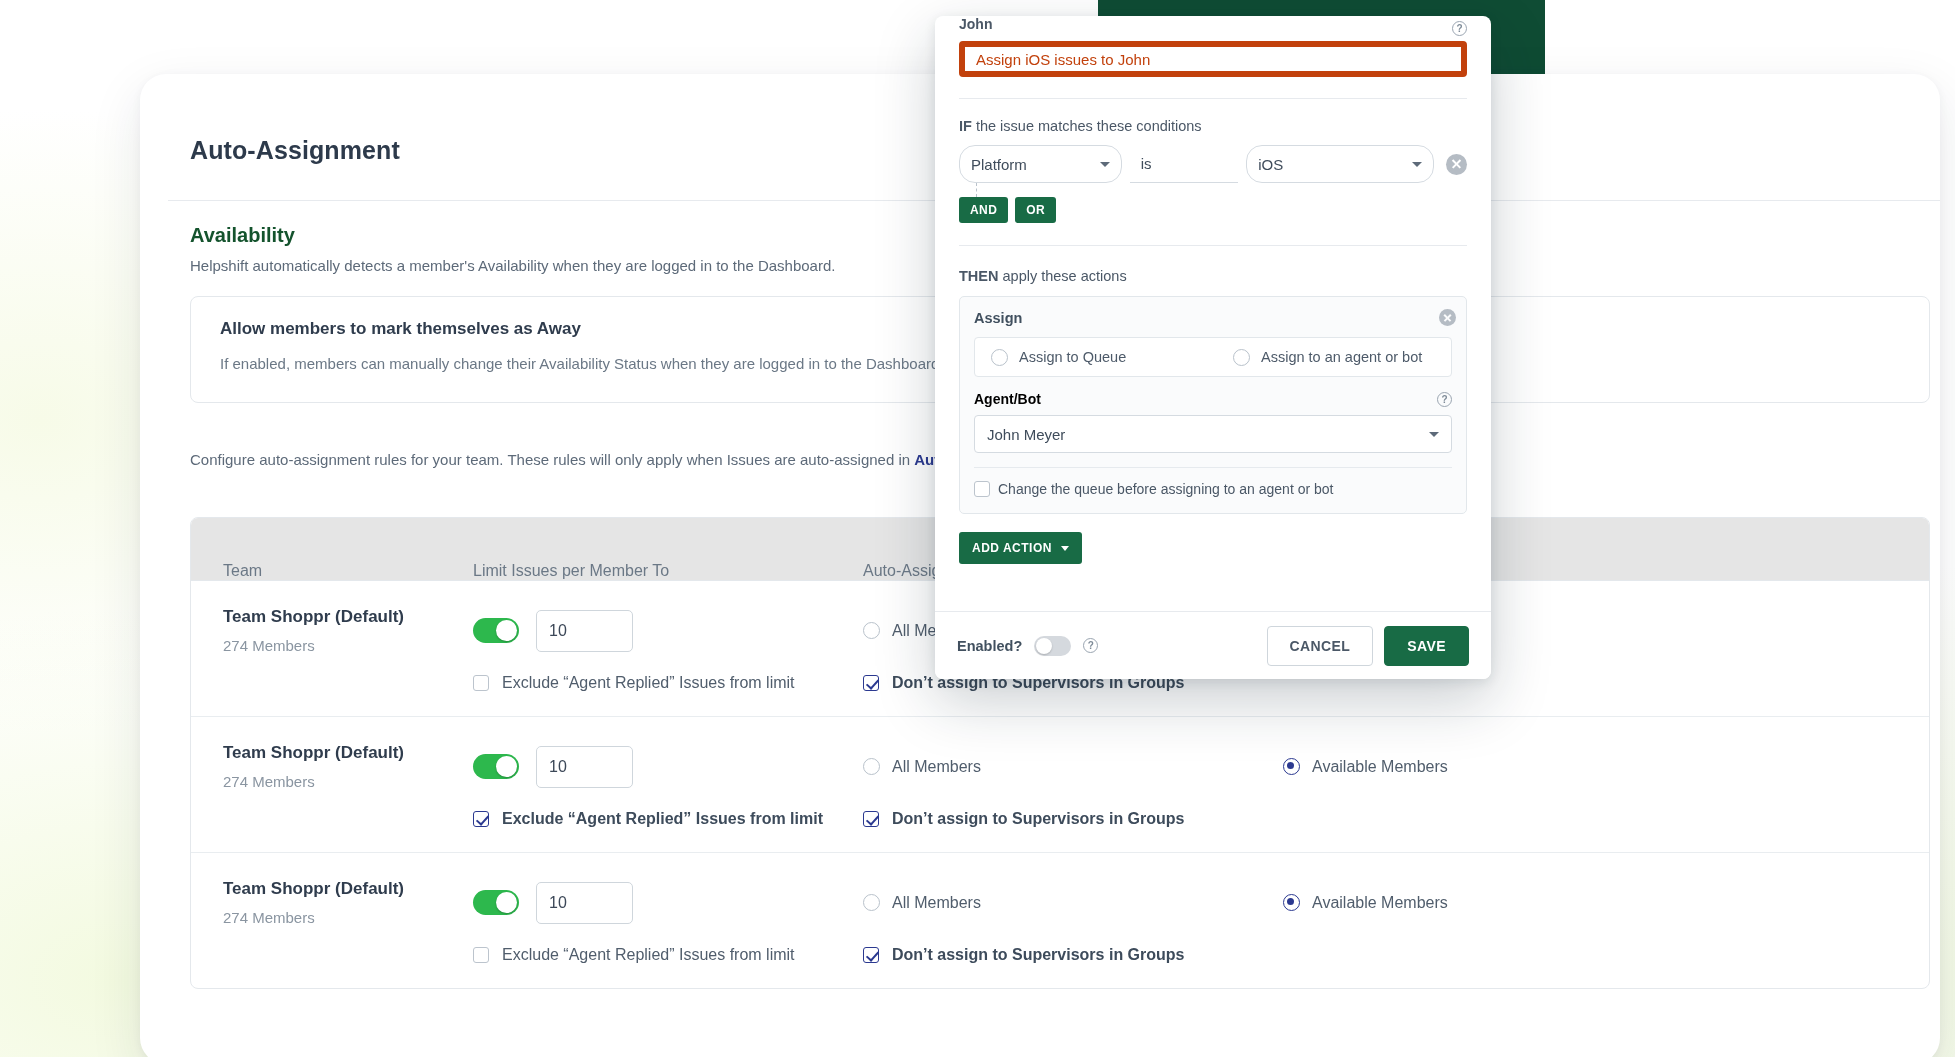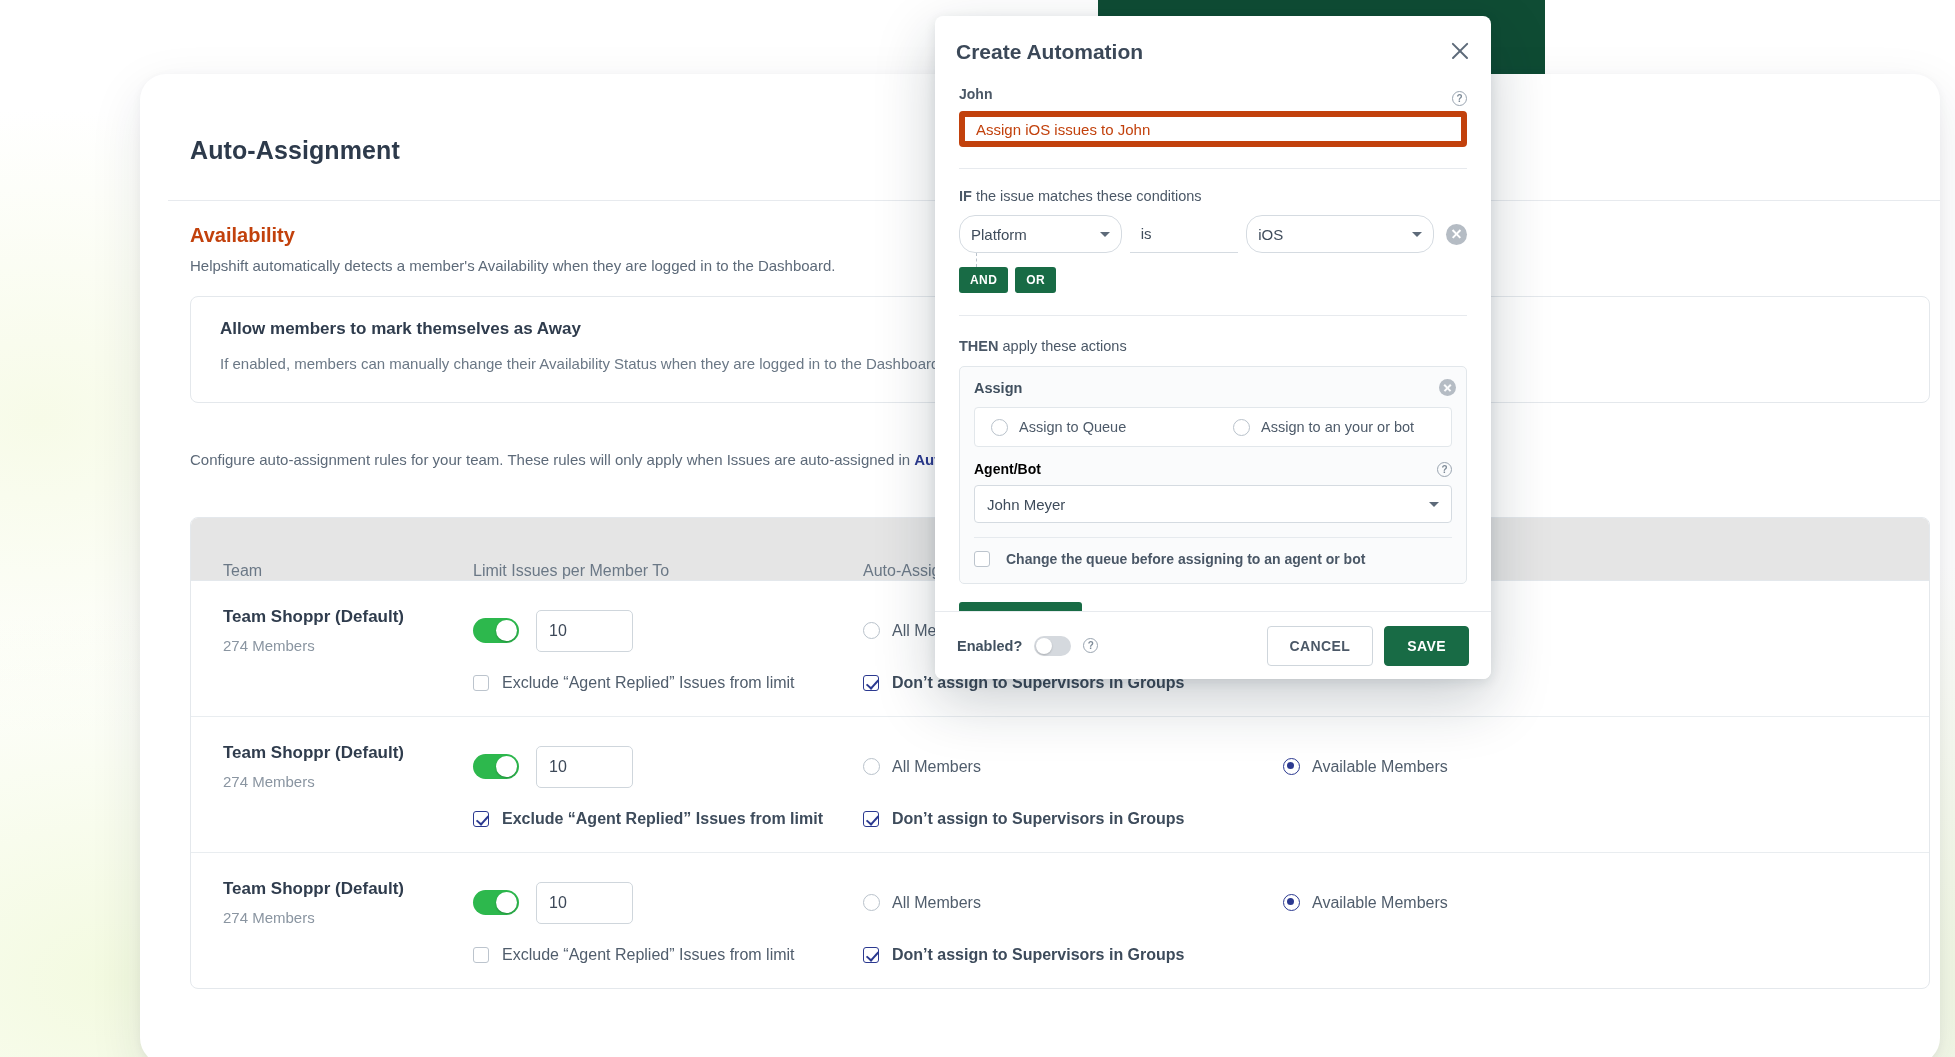--- a/index.html
+++ b/index.html
@@ -53,21 +53,21 @@
   .page-title{
     position:absolute; left:50px; top:62px;
     font-size:25px; font-weight:600; color:#2d3a4b; letter-spacing:.1px;
   }
   .title-rule{
     position:absolute; left:28px; top:126px; right:0; height:1px; background:#e7eaee;
   }
 
   .section{ position:absolute; left:50px; }
 
-  .sec-h{ font-size:20px; font-weight:700; color:#c2410c; }
+  .sec-h{ font-size:20px; font-weight:700; color:#14532d; }
   .sec-sub{ font-size:15px; color:#5d6a79; margin-top:10px; }
   .sec-sub a{ color:#2b3990; font-weight:700; text-decoration:none; }
 
   
   .avail-card{
     position:absolute; left:50px; top:166px; width:1740px; height:107px;
     border:1px solid #e4e8ec; border-radius:8px; background:#fff;
   }
   .avail-card h4{
     margin:0; position:absolute; left:29px; top:22px;
@@ -458,24 +458,20 @@
             <span>Don’t assign to Supervisors in Groups</span>
           </label>
         </div>
       </div>
     </div>
 
   </div>
 </div>
 
 <div class="modal">
-  <div class="modal-head">
-    <div class="modal-title">Create Automation</div>
-    <div class="modal-x"></div>
-  </div>
 
   <div class="modal-body">
 
     <div class="row-between">
       <div class="fld-label">John</div>
       <div class="help-q">?</div>
     </div>
     <input class="text-input" value="Assign iOS issues to John" style="">
 
     <div class="divider"></div>
@@ -514,36 +510,36 @@
       <div class="action-del"></div>
       <div class="action-title">Assign</div>
 
       <div class="radio-box">
         <label class="opt">
           <span class="radio"></span>
           <span>Assign to Queue</span>
         </label>
         <label class="opt">
           <span class="radio"></span>
-          <span>Assign to an your or bot</span>
+          <span>Assign to an agent or bot</span>
         </label>
       </div>
 
       <div class="row-between" style="margin-top:14px;">
         <div class="agent-label" style="margin:0;">Agent/Bot</div>
         <div class="help-q">?</div>
       </div>
       <div class="agent-select" style="margin-top:8px;">
         <span>John Meyer</span>
         <span class="caret" style="position:absolute;right:12px;top:50%;margin-top:-2px;width:0;height:0;border-left:5px solid transparent;border-right:5px solid transparent;border-top:5.5px solid #5d6a79;"></span>
       </div>
 
       <div class="action-sep"></div>
 
-      <label class="cb-lab" style="font-size:14px;gap:16px;color:#4a5766;font-weight:bold;">
+      <label class="cb-lab" style="font-size:14px;gap:8px;color:#4a5766;">
         <span class="cbox"></span>
         <span>Change the queue before assigning to an agent or bot</span>
       </label>
     </div>
 
     <div class="add-action">
       <span>ADD ACTION</span>
       <span class="caret"></span>
     </div>
 

